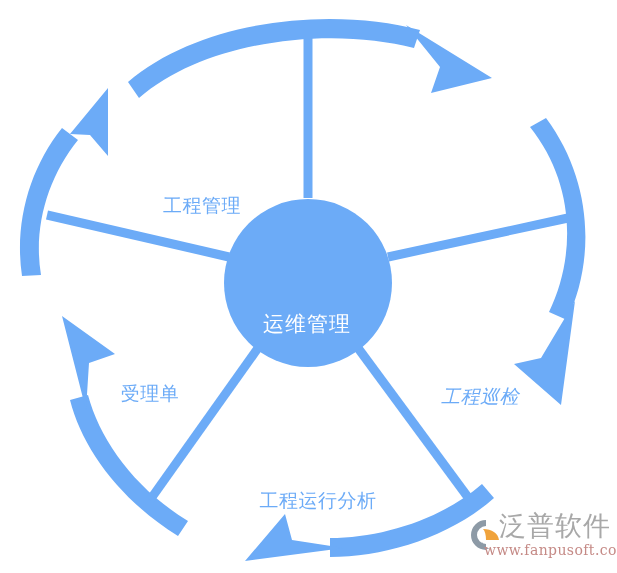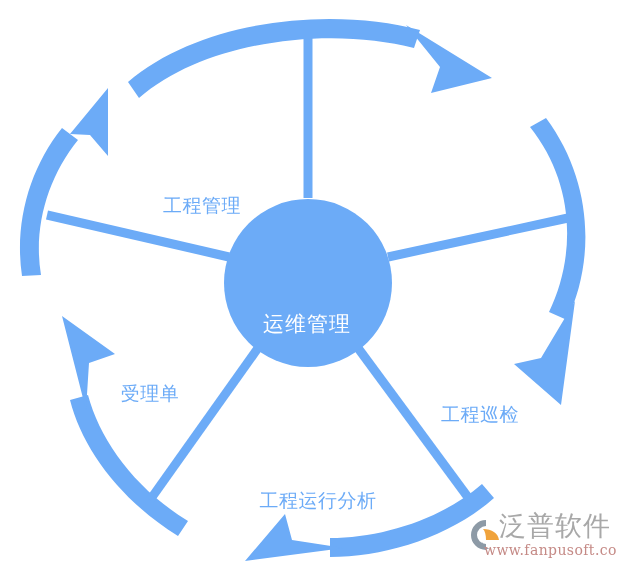--- a/index.html
+++ b/index.html
@@ -44,21 +44,21 @@
     text-align: center;
     white-space: pre;
     letter-spacing: 1px;
     left: 222px;
     top: 248px;
     width: 170px;
   }
   
   #lbl-0 { left: 142px; top: 145px; width: 120px; }
   #lbl-1 { left: 345px; top: 138px; width: 150px; }
-  #lbl-2 { left: 420px; top: 354px; width: 120px; }
+  #lbl-2 { left: 420px; top: 336px; width: 120px; font-style: italic; }
   #lbl-3 { left: 243px; top: 440px; width: 150px; }
   #lbl-4 { left: 100px; top: 333px; width: 100px; }
 
   #watermark {
     position: absolute;
     left: 466px;
     top: 508px;
     width: 148px;
     height: 58px;
   }

